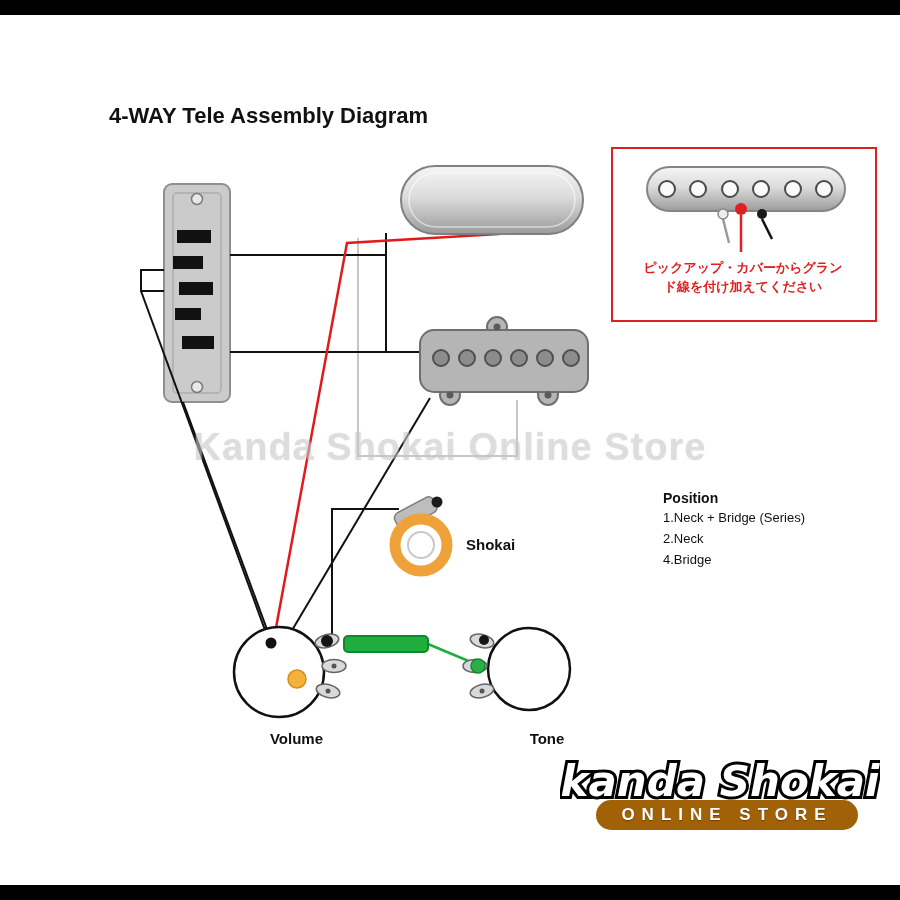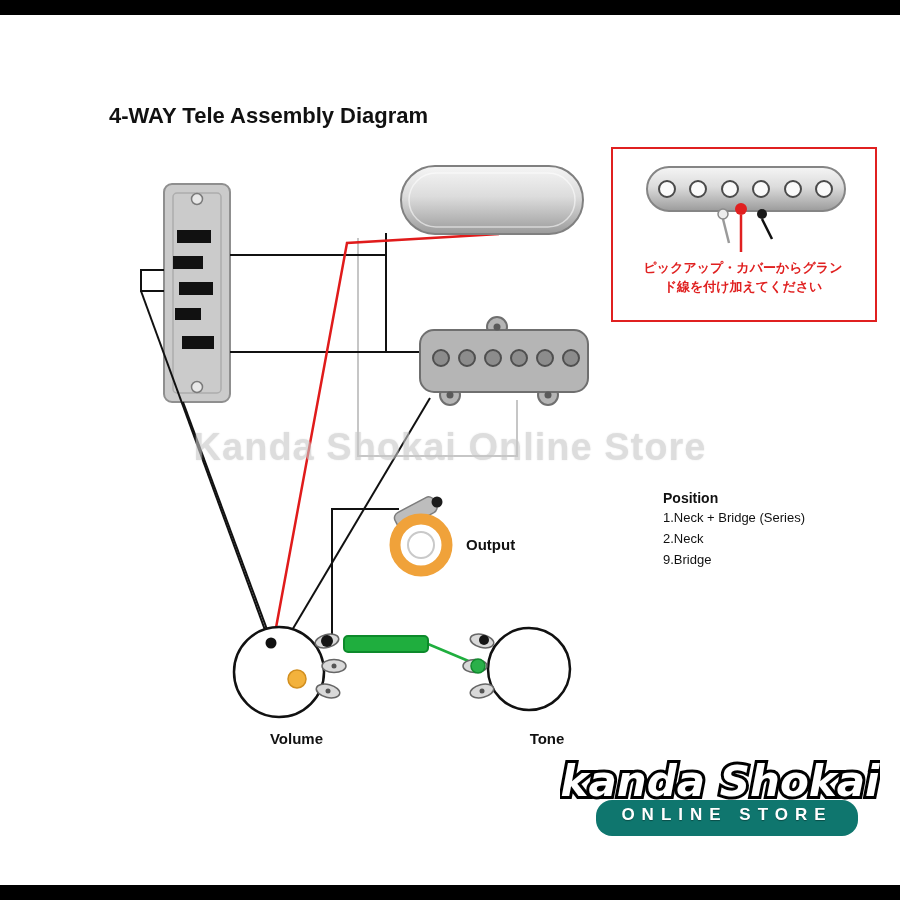--- a/index.html
+++ b/index.html
@@ -20,22 +20,22 @@
              text-align:center;color:#e02020;font-size:13px;font-weight:bold;
              line-height:19px;font-family:Liberation Serif, serif;}
   .lbl{position:absolute;z-index:3;font-weight:800;color:#111;}
   .lbl.output{left:466px;top:536px;font-size:15px;}
   .lbl.volume{left:237px;top:730px;width:86px;text-align:right;font-size:15px;}
   .lbl.tone{left:512px;top:730px;width:70px;text-align:center;font-size:15px;}
   .position-block{position:absolute;left:663px;top:490px;z-index:3;color:#111;}
   .position-block .head{font-size:14px;font-weight:800;margin-bottom:1px;}
   .position-block .item{font-size:13px;font-weight:400;line-height:21px;}
   .logo{position:absolute;left:560px;top:752px;width:320px;z-index:4;}
-  .logo-banner{position:absolute;left:596px;top:800px;width:262px;height:36px;z-index:4;
-               background:#0f766e;border-radius:16px;color:#fff;font-weight:800;
+  .logo-banner{position:absolute;left:596px;top:800px;width:262px;height:30px;z-index:4;
+               background:#a16207;border-radius:16px;color:#fff;font-weight:800;
                font-size:17px;line-height:30px;text-align:center;letter-spacing:7px;
                text-shadow:0 1px 1px rgba(0,0,0,.35);}
 </style>
 </head>
 <body>
 
 <div class="stage">
 
   <div class="bar top"></div>
   <div class="bar bottom"></div>
@@ -175,29 +175,29 @@
   </svg>
 
   <div class="note-box"></div>
   <div class="note-text">
     <div>ピックアップ・カバーからグラン</div>
     <div>ド線を付け加えてください</div>
   </div>
 
   <div class="watermark">Kanda Shokai Online Store</div>
 
-  <div class="lbl output">Output</div>
+  <div class="lbl output">Shokai</div>
   <div class="lbl volume">Volume</div>
   <div class="lbl tone">Tone</div>
 
   <div class="position-block">
     <div class="head">Position</div>
     <div class="item">1.Neck + Bridge (Series)</div>
     <div class="item">2.Neck</div>
-    <div class="item">9.Bridge</div>
+    <div class="item">4.Bridge</div>
   </div>
 
   <svg class="logo" width="320" height="58" viewBox="0 0 320 58">
     <text x="160" y="44" text-anchor="middle" font-family="DejaVu Sans, sans-serif" font-size="42" font-style="italic" font-weight="bold" stroke="#000" stroke-width="6" paint-order="stroke" fill="#ffffff">kanda Shokai</text>
   </svg>
   <div class="logo-banner">ONLINE STORE</div>
 
 </div>
 
 </body></html>

